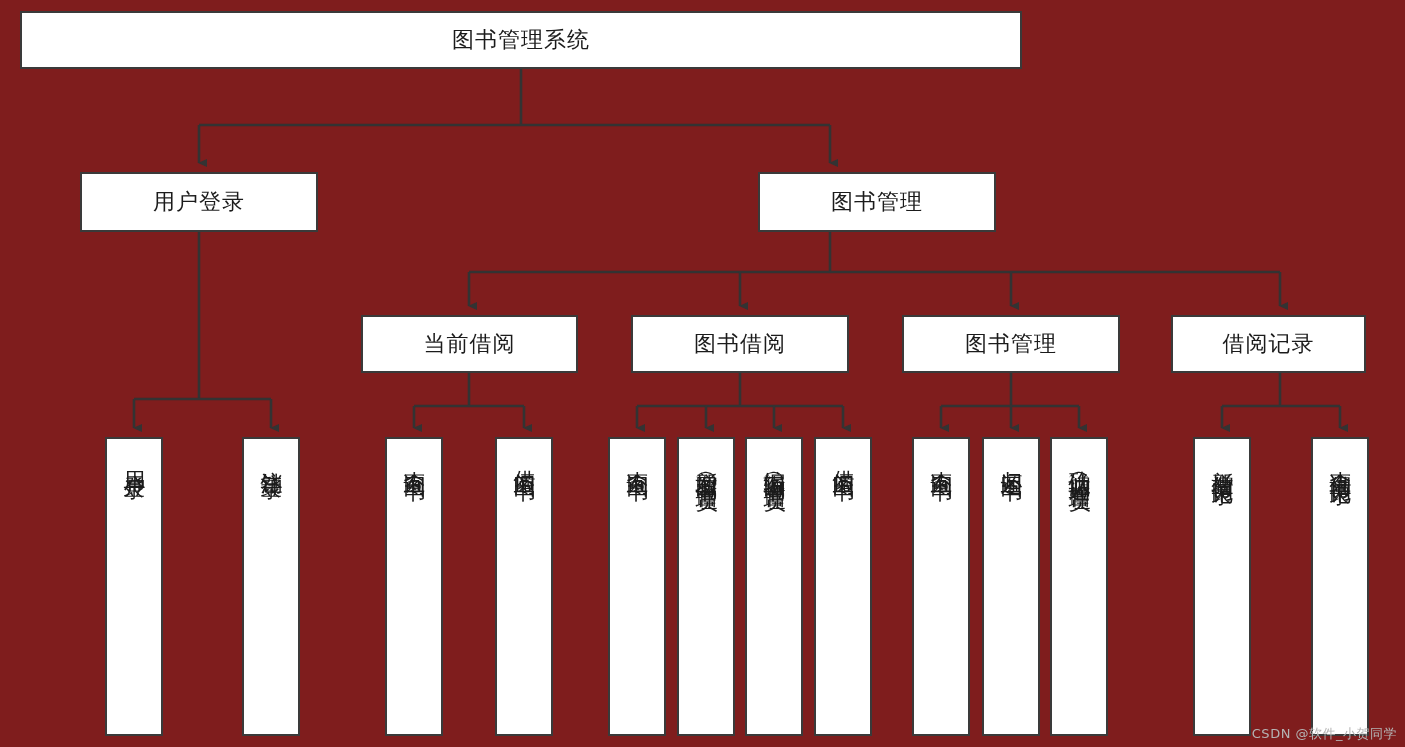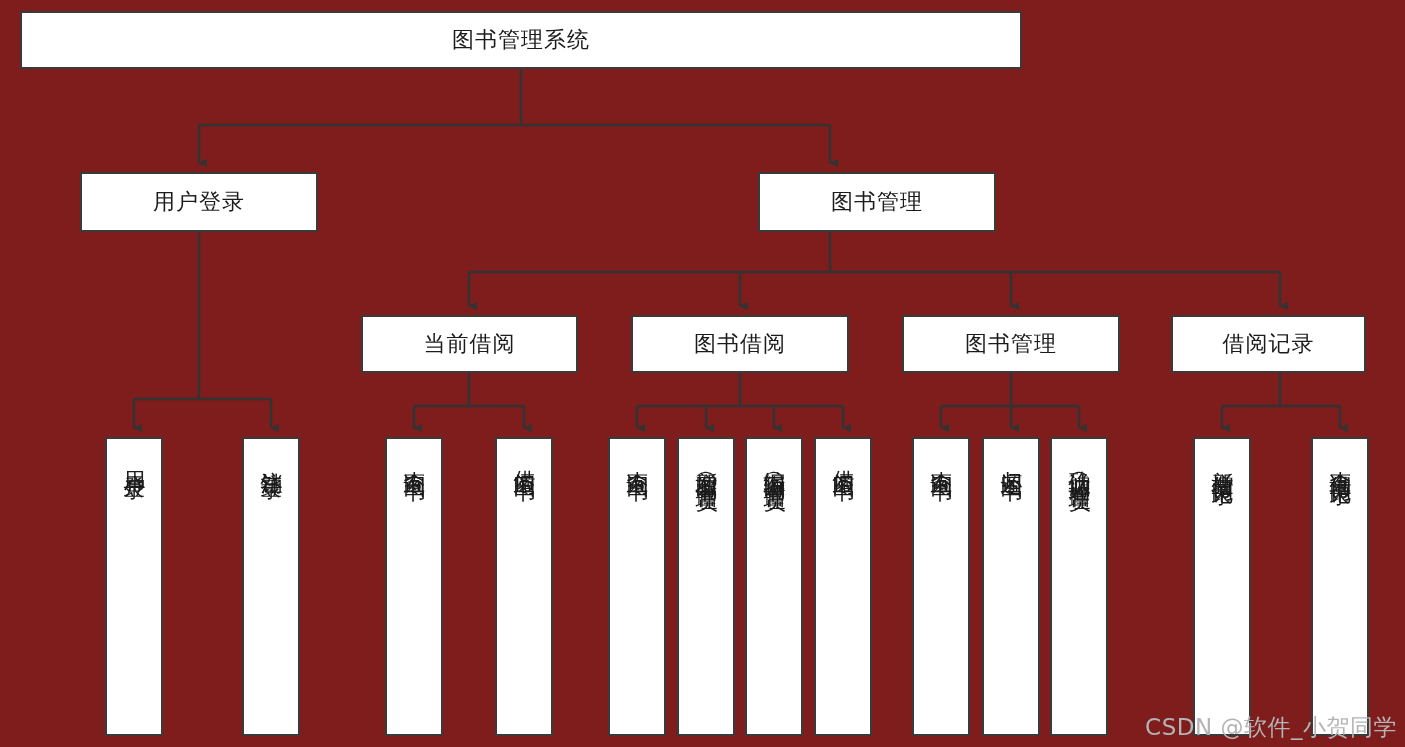--- a/index.html
+++ b/index.html
@@ -33,21 +33,21 @@
     font-size:22px;
     line-height:1.22;
     letter-spacing:3px;
     white-space:nowrap;
   }
 
   #watermark{
     position:absolute;
     right:8px;
     bottom:4px;
-    font-size:23px;
+    font-size:13px;
     color:#b4b4b4;
     letter-spacing:0.5px;
     white-space:nowrap;
     font-family:"DejaVu Sans","Liberation Sans",sans-serif;
   }
 </style>
 </head>
 <body>
 
 <div id="stage">

